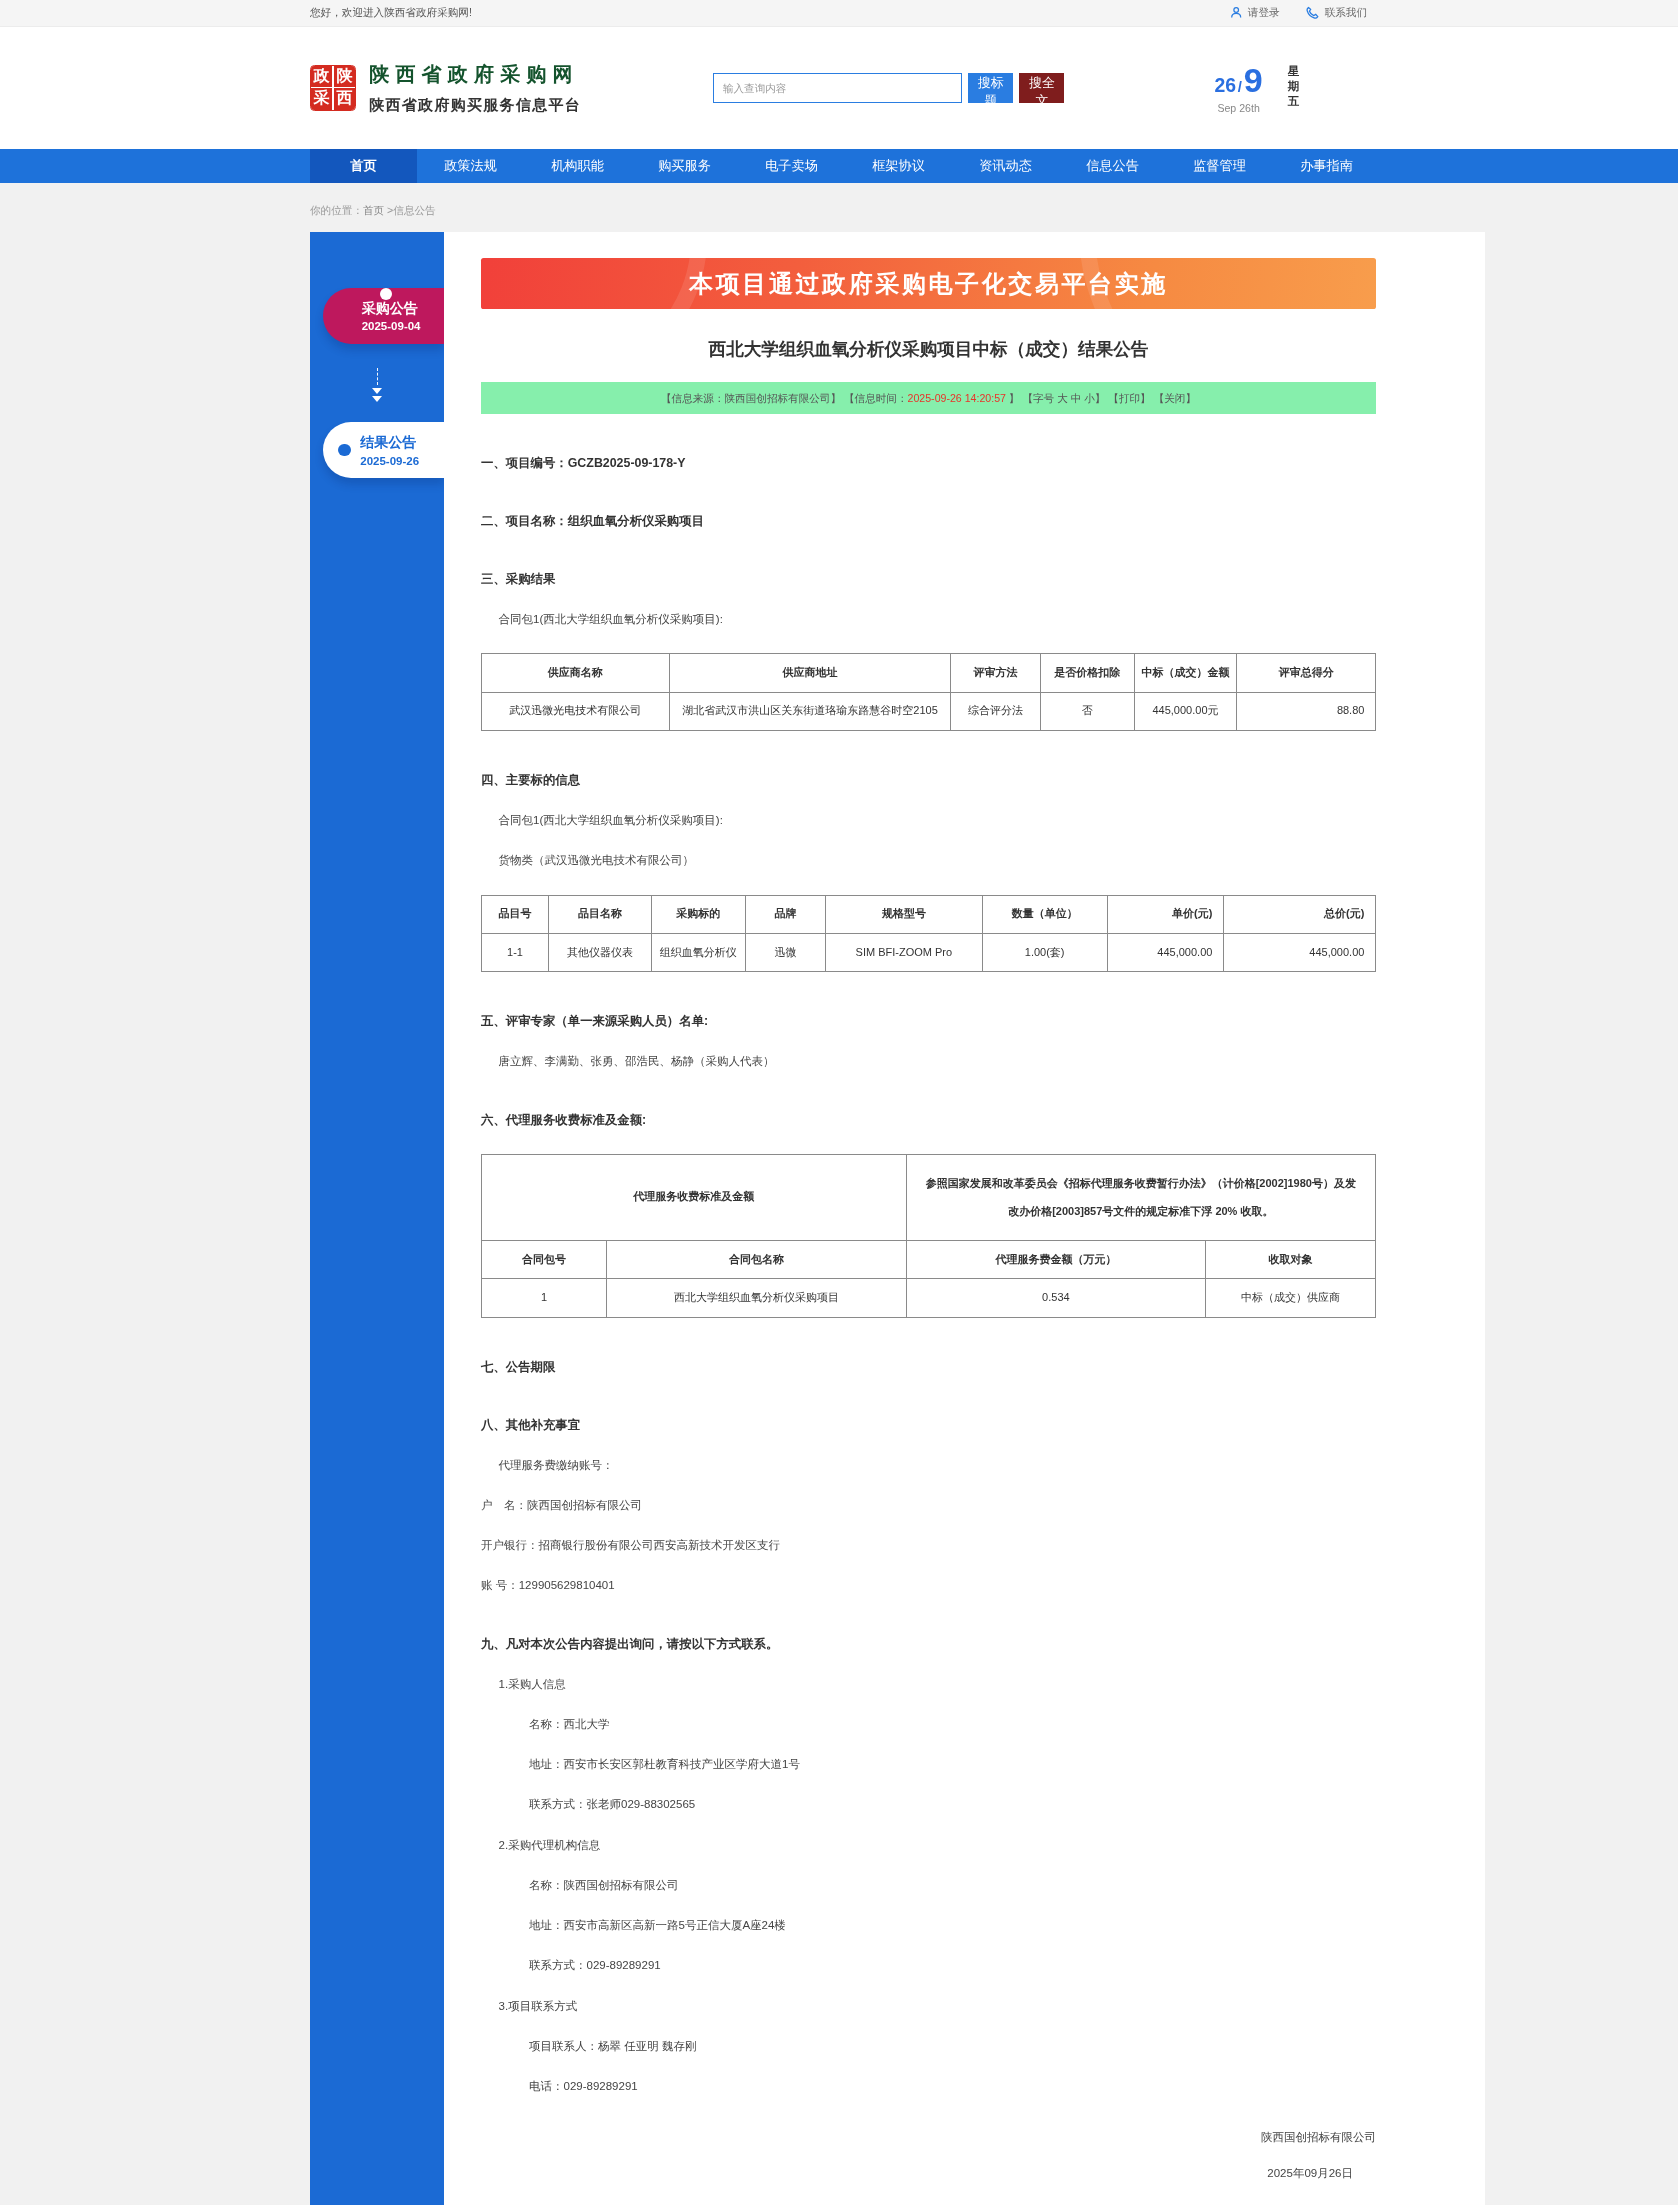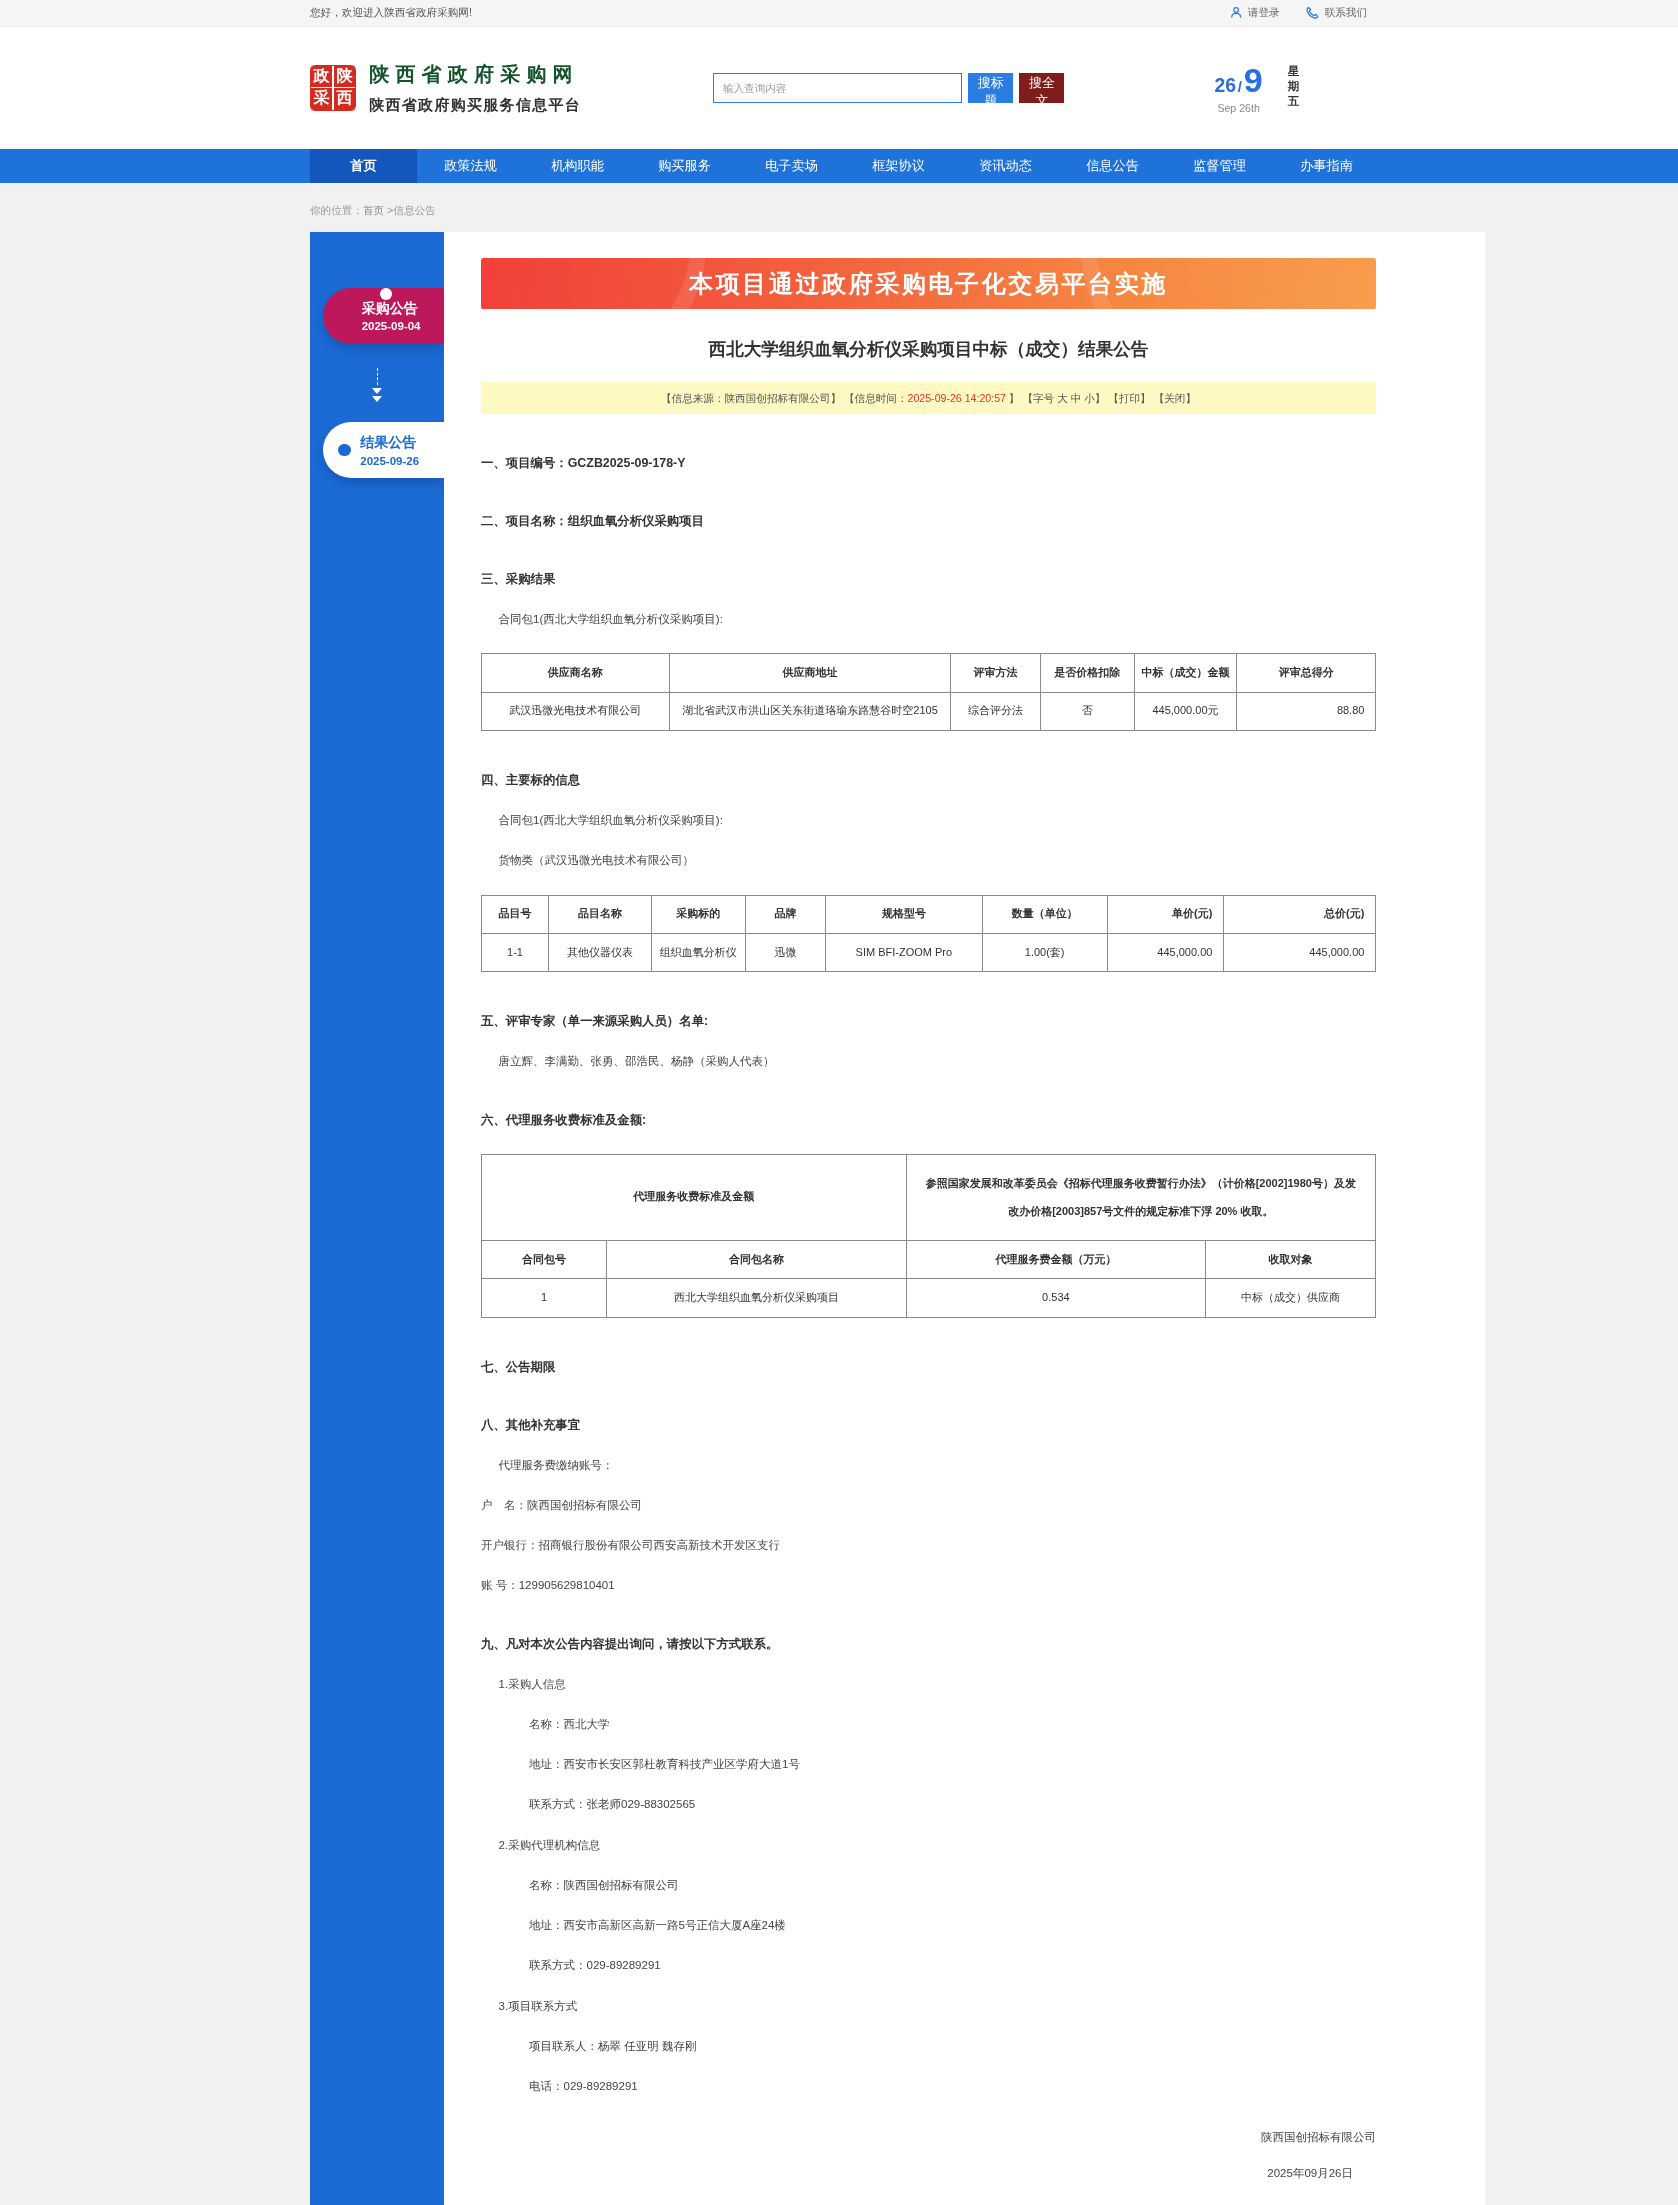--- a/index.html
+++ b/index.html
@@ -60,21 +60,21 @@
   .arrow-tri  { width:0; height:0; border-left:5.3px solid transparent; border-right:5.3px solid transparent; border-top:6.2px solid #fff; margin-top:2.6px; }
 
   
   .banner { position:relative; height:51px; border-radius:2.6px; overflow:hidden; text-align:center; line-height:51px;
             color:#fff; font-size:24px; font-weight:bold; letter-spacing:2.6px;
             background:linear-gradient(97deg,#f1403a 0%,#f35e3d 35%,#f68a42 75%,#f89d4c 100%); }
   .banner::before, .banner::after { content:""; position:absolute; border:16px solid rgba(255,255,255,.10); border-radius:50%; }
   .banner::before { width:265px; height:265px; left:-71px; top:-168px; }
   .banner::after  { width:371px; height:371px; right:-106px; top:-229px; }
   .art-title { margin-top:28px; text-align:center; font-size:17.6px; font-weight:bold; color:#333; }
-  .meta { margin-top:21px; background:#fef9c3; height:32px; line-height:32px; text-align:center; font-size:10.6px; color:#555; }
+  .meta { margin-top:21px; background:#86efac; height:32px; line-height:32px; text-align:center; font-size:10.6px; color:#555; }
   .meta .red { color:#e8342a; }
   .meta .m-act { cursor:pointer; }
 
   .sec-h { margin-top:41px; font-size:12.4px; font-weight:bold; color:#333; }
   .para  { margin-top:23px; font-size:11.5px; color:#444; line-height:1.5; }
   .ind1 { padding-left:17.6px; } .ind2 { padding-left:48px; }
 
   table { width:100%; border-collapse:collapse; margin-top:25px; }
   th, td { border:0.9px solid #8a8a8a; padding:8.8px 5.3px; font-size:11px; color:#333; text-align:center; line-height:1.8; font-weight:normal; }
   th { font-weight:bold; }

